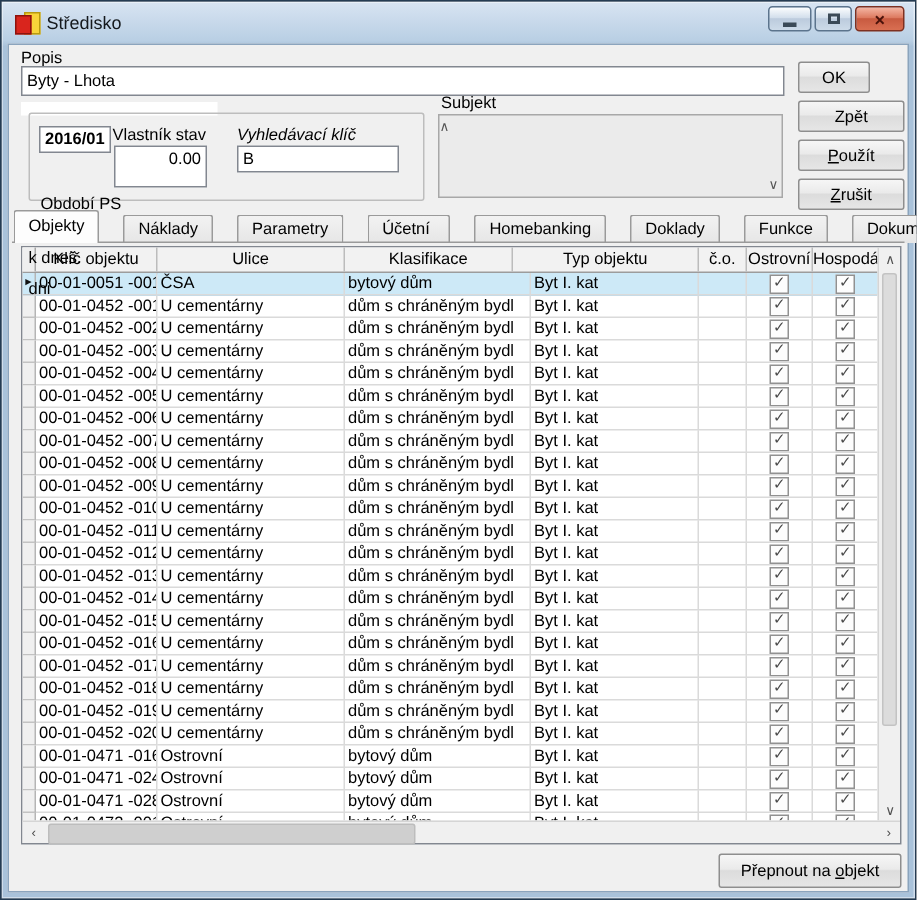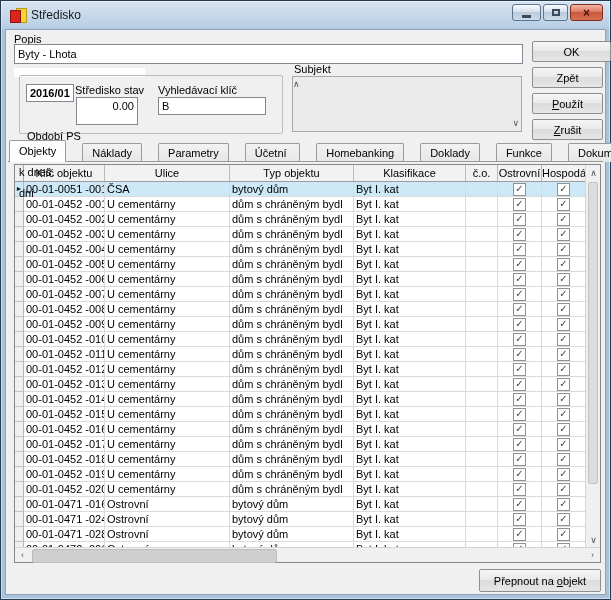--- a/index.html
+++ b/index.html
@@ -82,38 +82,38 @@
           <span>×</span>
         </span>
     </span>
   </div>
 
   <div class="client">
 
     <label class="lbl" style="left:8px;top:3px;">Popis</label>
     <div class="tb" style="left:8px;top:14px;width:509px;height:20px;line-height:15px;">Byty - Lhota</div>
 
-    <div class="btn" style="left:526px;top:11px;width:79px;height:21px;">
+    <div class="btn" style="left:526px;top:11px;width:48px;height:21px;">
         <span>OK</span>
       </div>
     <div class="btn" style="left:526px;top:63px;width:71px;height:21px;">
         <span><span class="accel">P</span><span>oužít</span></span>
       </div>
     <div class="btn" style="left:526px;top:37px;width:71px;height:21px;">
         <span>Zpět</span>
       </div>
     <div class="btn" style="left:526px;top:89px;width:71px;height:21px;">
         <span><span class="accel">Z</span><span>rušit</span></span>
       </div>
 
     <div class="white-strip"></div>
     <div class="groupbox"></div>
     <label class="lbl" style="left:21px;top:54px;margin-top:46px;">Období PS</label>
-    <label class="lbl" style="left:69px;top:54px;">Středisko stav</label>
-    <label class="lbl" style="left:152px;top:54px;">Vyhledávací klíč</label>
+    <label class="lbl" style="left:69px;top:54px;">Vlastník stav</label>
+    <label class="lbl" style="left:152px;top:54px;font-style:italic;">Vyhledávací klíč</label>
     <div class="tb" style="left:20px;top:54px;width:48px;height:18px;line-height:13px;font-weight:bold;">2016/01</div>
     <div class="tb" style="left:70px;top:67px;width:62px;height:28px;line-height:13px;text-align:right;">0.00</div>
     <div class="tb" style="left:152px;top:67px;width:108px;height:18px;line-height:13px;">B</div>
 
     <label class="lbl" style="left:288px;top:33px;">Subjekt</label>
     <div class="subj-box">
       <span class="subj-arrow va-top" style="top:3px;">∧</span>
       <span class="subj-arrow" style="bottom:3px;">∨</span>
     </div>
 
@@ -127,22 +127,22 @@
       <div class="tab">Funkce</div>
       <div class="tab">Dokumenty</div>
     </div>
     <div class="tabline"></div>
 
     <div class="table-panel">
       <div class="thead">
         <div class="hc w0" style="background:#efefef;border-right-color:#a8a8a8;"></div>
         <div class="hc w1">Klíč objektu</div>
         <div class="hc w2">Ulice</div>
+        <div class="hc w4">Klasifikace</div>
         <div class="hc w3">Typ objektu</div>
-        <div class="hc w4">Klasifikace</div>
         <div class="hc w5">č.o.</div>
         <div class="hc w6">Ostrovní</div>
         <div class="hc w7">Hospodář</div>
       </div>
       <div class="tbody">
           <div class="trow selected">
             <div class="cell ind w0">►</div>
             <div class="cell w1">00-01-0051 -001</div>
             <div class="cell w2">ČSA</div>
             <div class="cell w3">bytový dům</div>

